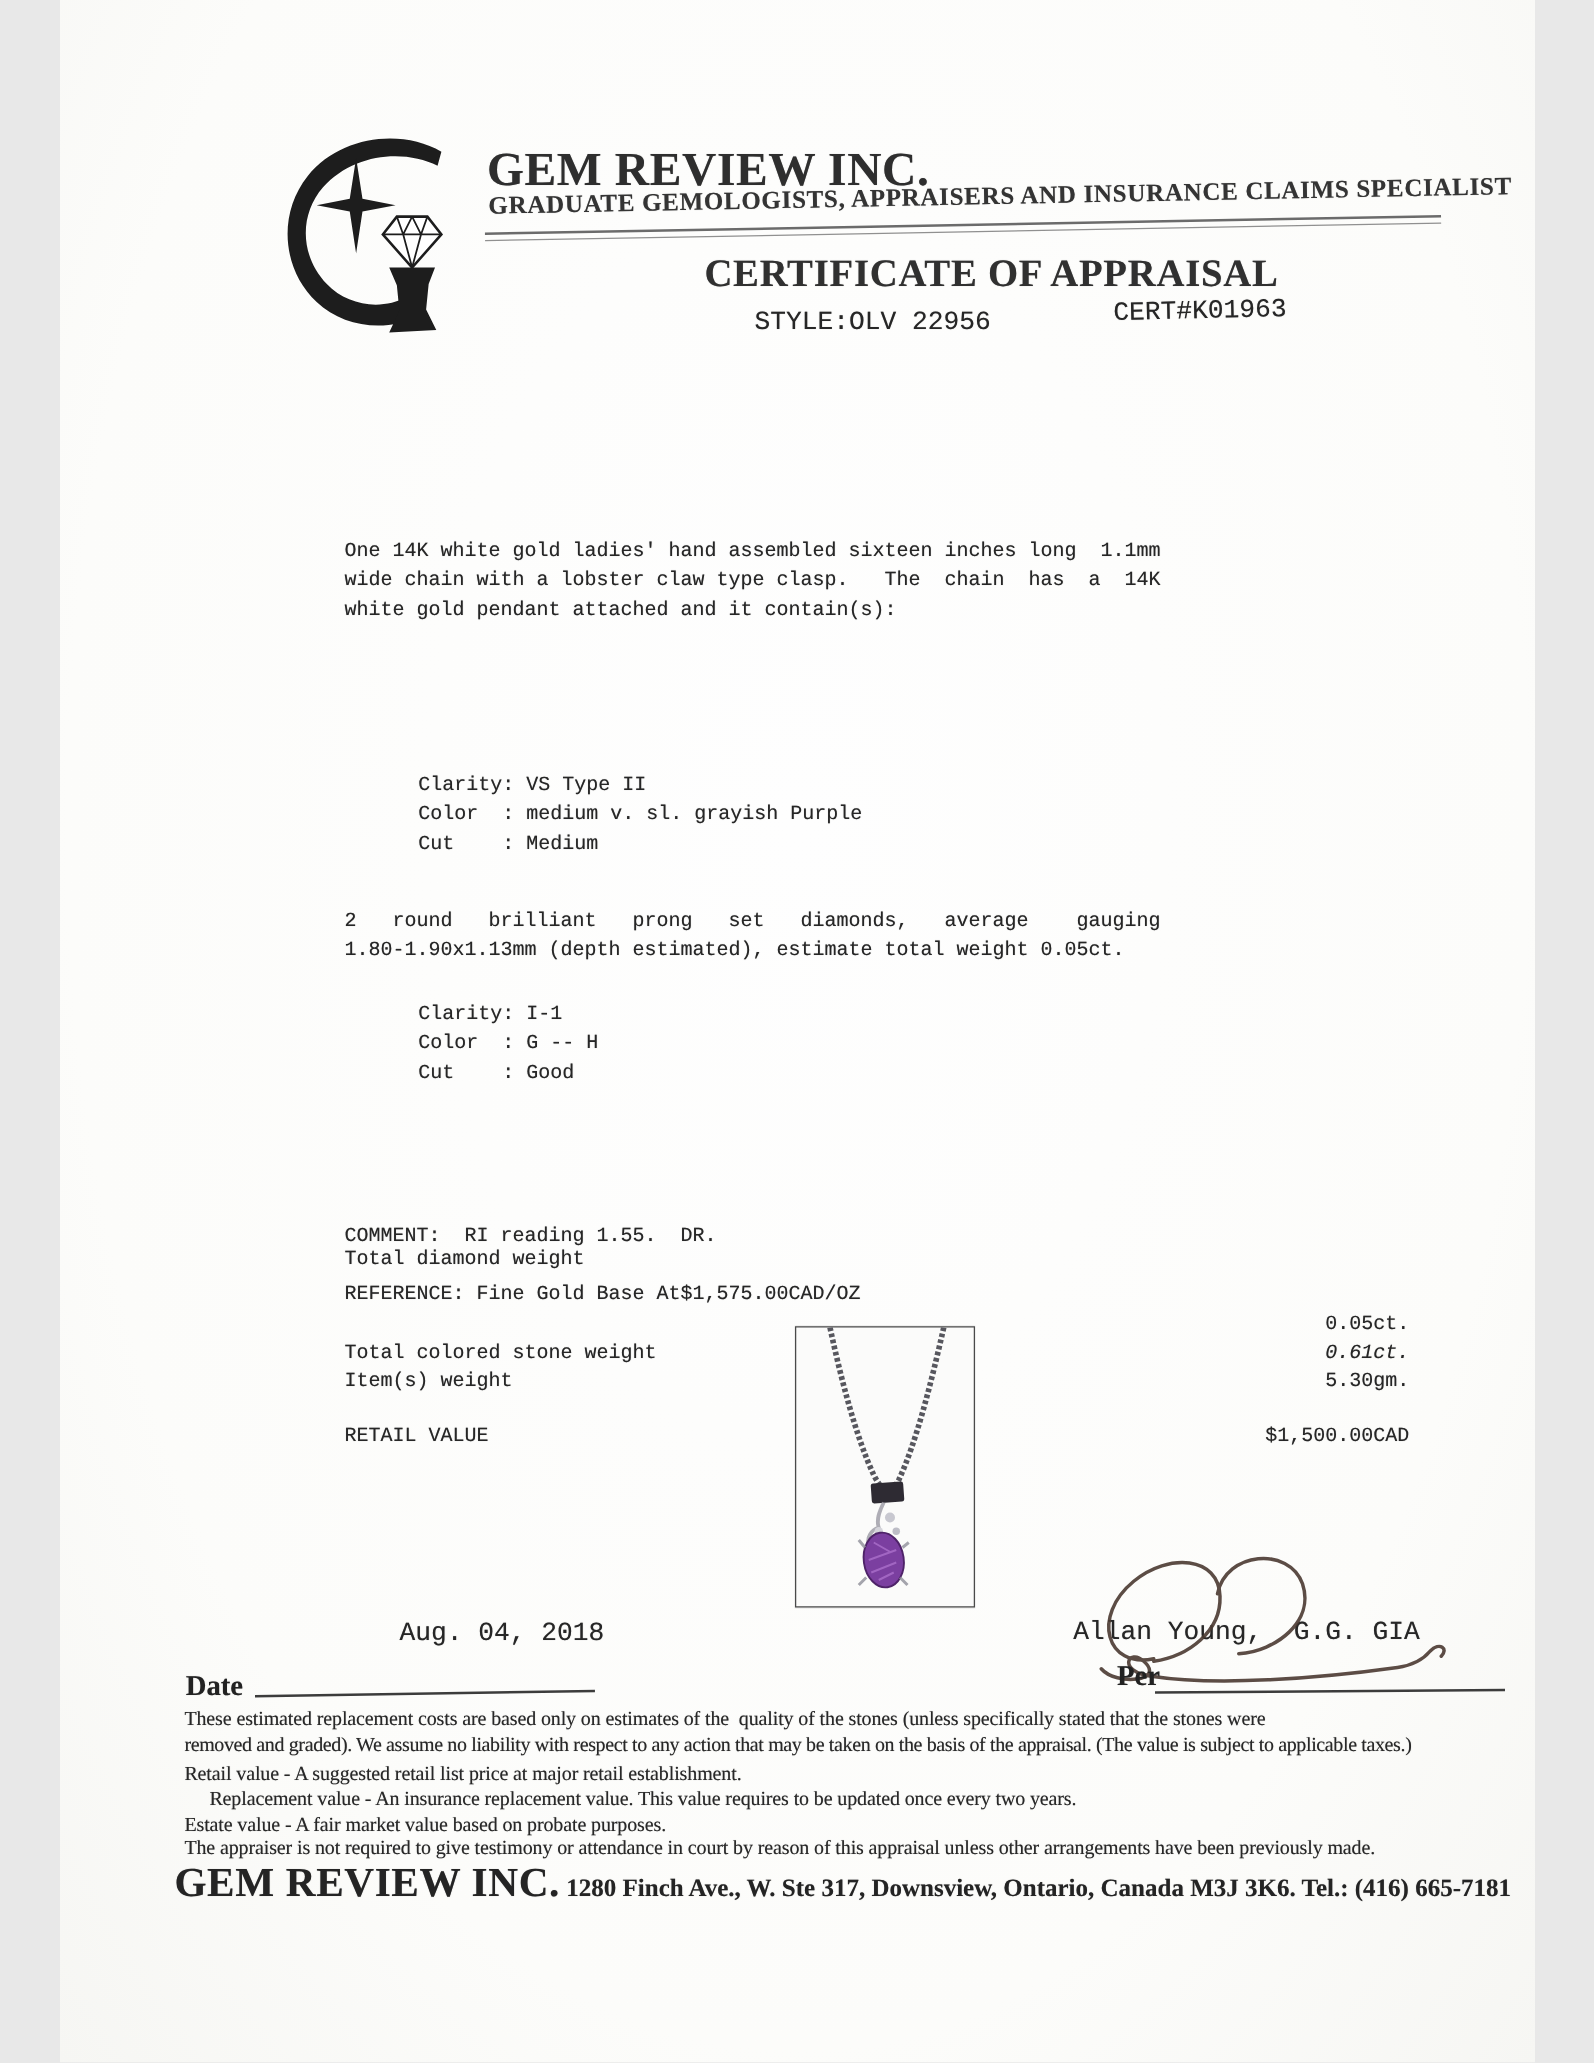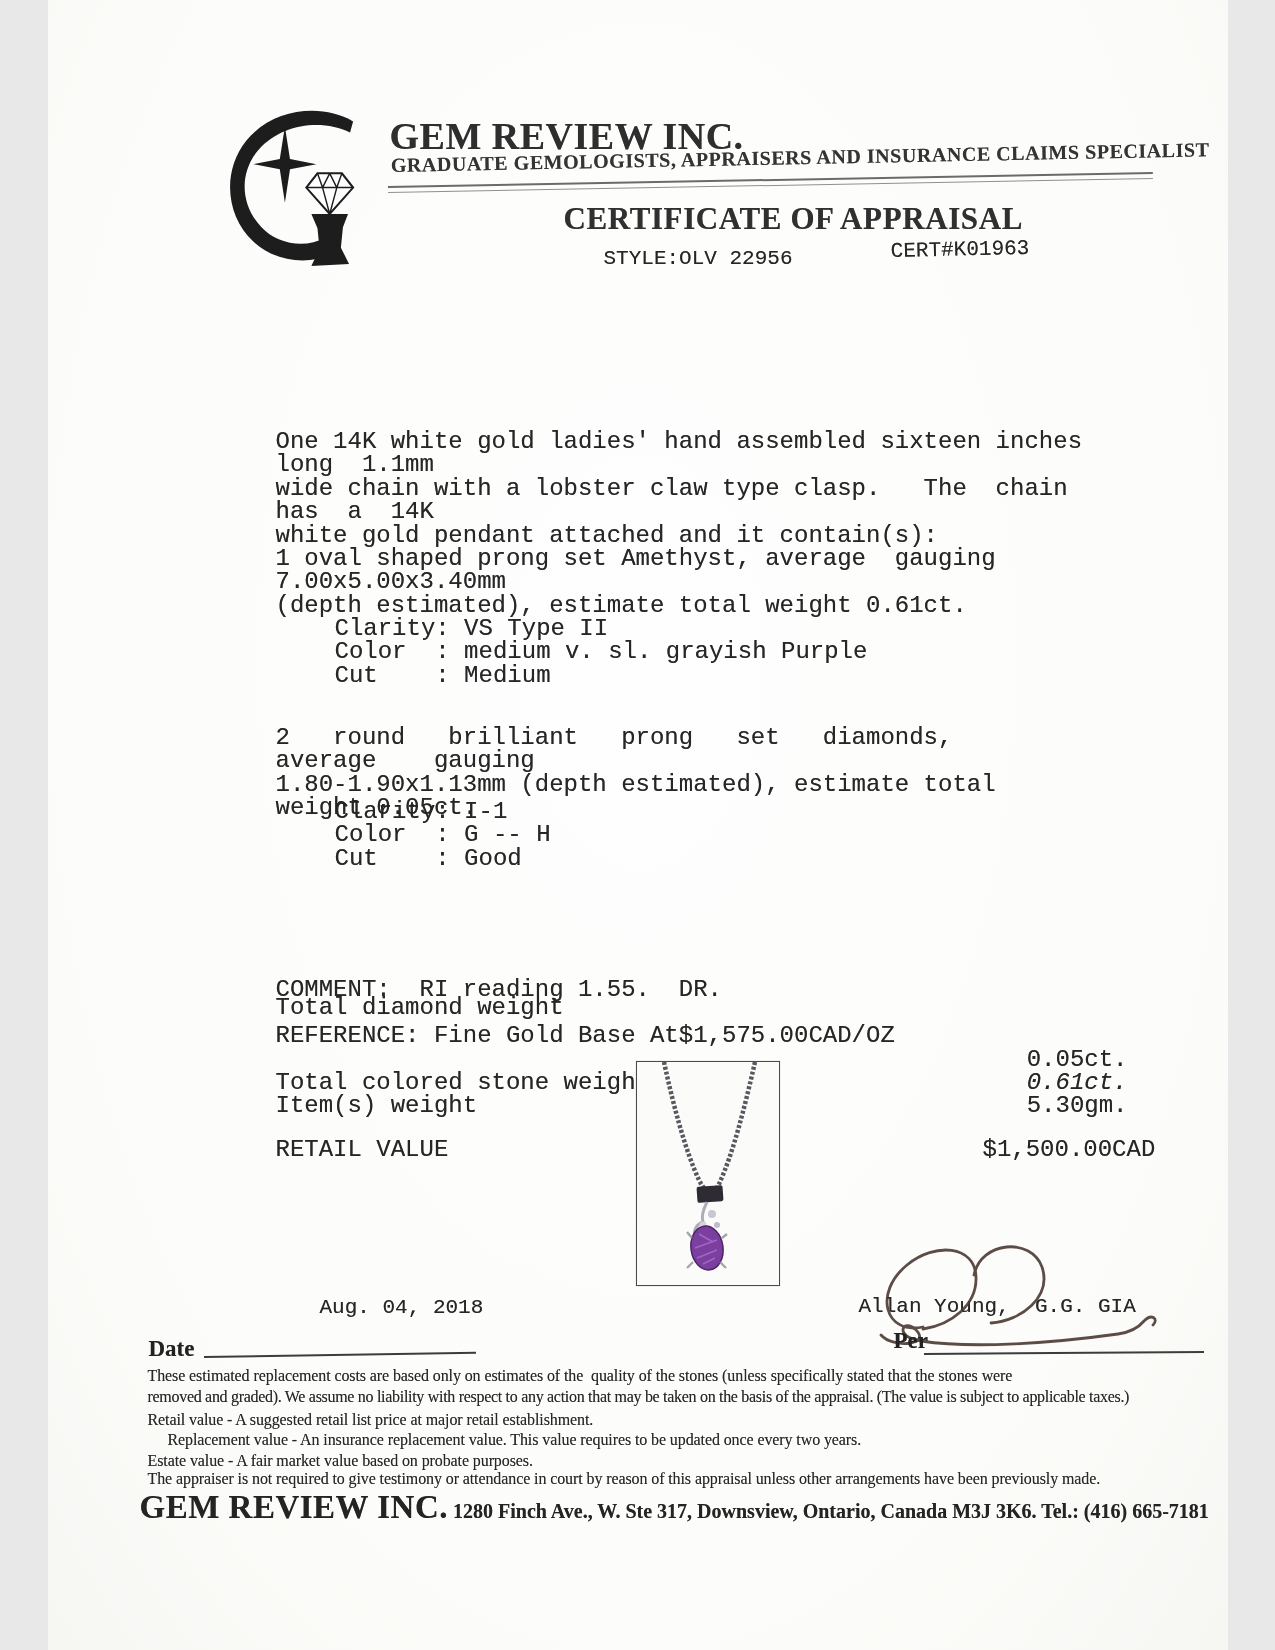--- a/index.html
+++ b/index.html
@@ -5,21 +5,21 @@
   html,body{margin:0;padding:0;background:#e8e8e8;}
   .page{
     position:relative;width:1180px;height:1650px;margin:0 auto;
     background:radial-gradient(ellipse at 50% 40%, #fefefe 0%, #fcfcfa 70%, #f6f6f3 100%);
     overflow:hidden;color:#2b2b2b;font-family:"Liberation Serif", serif;
   }
   .abs{position:absolute;}
   .ink{text-shadow:0 0 0.6px rgba(40,40,40,.5);}
   .mono{
     font-family:"Liberation Mono","DejaVu Sans Mono",monospace;
-    white-space:pre-wrap;font-size:24px;line-height:23.4px;color:#262626;
+    white-space:pre-wrap;font-size:16px;line-height:23.4px;color:#262626;
   }
   .mono-lg{font-family:"Liberation Mono","DejaVu Sans Mono",monospace;white-space:pre;font-size:21px;color:#262626;}
   .company-title{font-weight:bold;font-size:38px;letter-spacing:.5px;color:#2e2e2e;}
   .tagline{font-weight:bold;font-size:20px;letter-spacing:.55px;color:#343434;
     transform:rotate(-1.1deg);transform-origin:left bottom;}
   .dbl-rule{height:4px;border-top:2px solid #6b6b6b;border-bottom:1.5px solid #909090;
     transform:rotate(-1.05deg);transform-origin:left center;}
   .cert-title{font-weight:bold;font-size:31px;letter-spacing:.6px;color:#303030;}
   .label-serif{font-weight:bold;font-size:23px;color:#222;}
   .sig-line{border-top:2px solid #3c3c3c;}
@@ -58,22 +58,20 @@
   <div class="abs cert-title ink" style="left:516px;top:201px;">CERTIFICATE OF APPRAISAL</div>
 
   <div class="abs mono-lg ink" style="left:556px;top:247px;">STYLE:OLV 22956</div>
 
   <div class="abs mono-lg ink" style="left:843px;top:240px;transform:rotate(-1.3deg);transform-origin:left bottom;">CERT#K01963</div>
 
   <div class="abs mono ink" style="left:228px;top:430px;width:810px;">One 14K white gold ladies' hand assembled sixteen inches long  1.1mm
 wide chain with a lobster claw type clasp.   The  chain  has  a  14K
 white gold pendant attached and it contain(s):</div>
 
-  <div class="abs mono ink" style="left:228px;top:547px;width:810px;">1 oval shaped prong set Amethyst, average  gauging  7.00x5.00x3.40mm
-(depth estimated), estimate total weight 0.61ct.</div>
 
   <div class="abs mono ink" style="left:287px;top:617px;">Clarity: VS Type II
 Color  : medium v. sl. grayish Purple
 Cut    : Medium</div>
 
   <div class="abs mono ink" style="left:228px;top:726px;width:810px;">2   round   brilliant   prong   set   diamonds,   average    gauging
 1.80-1.90x1.13mm (depth estimated), estimate total weight 0.05ct.</div>
 
   <div class="abs mono ink" style="left:287px;top:800px;">Clarity: I-1
 Color  : G -- H

